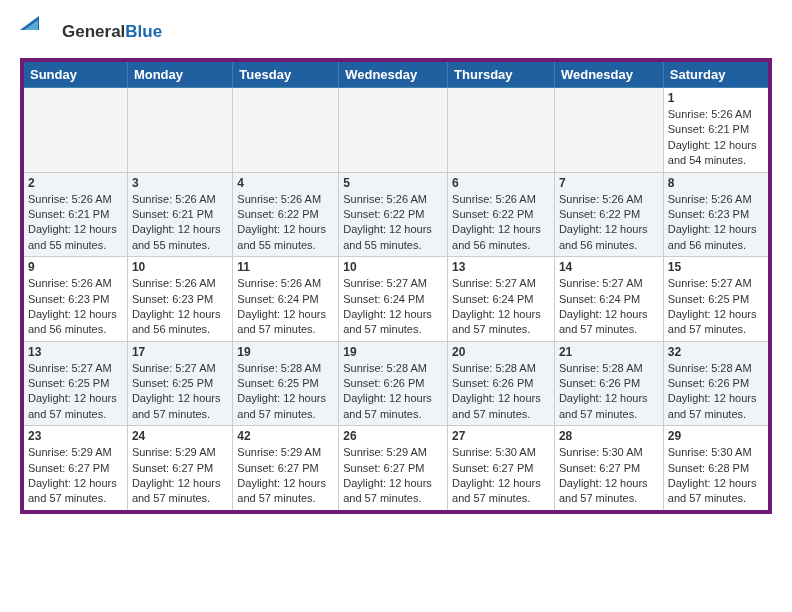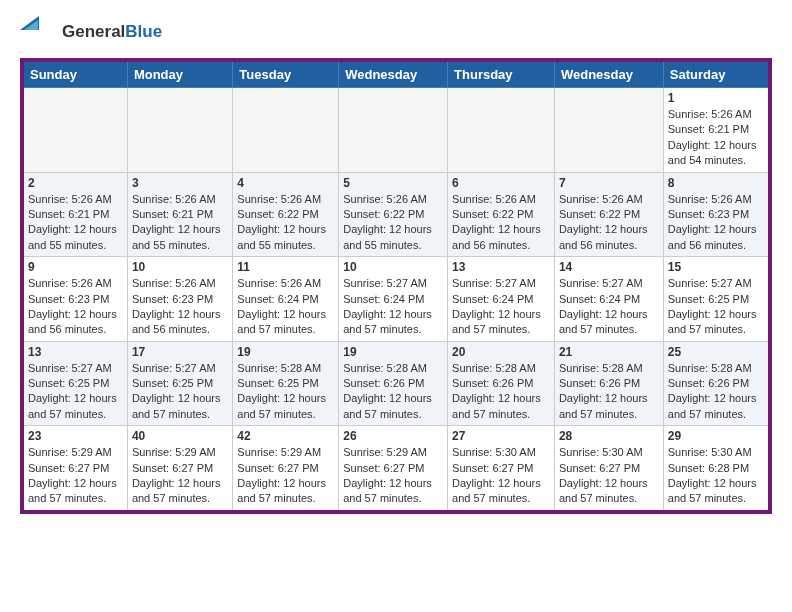--- a/index.html
+++ b/index.html
@@ -245,35 +245,35 @@
 Sunset: 6:26 PM
 Daylight: 12 hours and 57 minutes.</div>
         </td>
         <td>
           <span class="day-num">21</span>
           <div class="day-info" style="white-space: pre-line;">Sunrise: 5:28 AM
 Sunset: 6:26 PM
 Daylight: 12 hours and 57 minutes.</div>
         </td>
         <td>
-          <span class="day-num">25</span>
+          <span class="day-num">32</span>
           <div class="day-info" style="white-space: pre-line;">Sunrise: 5:28 AM
 Sunset: 6:26 PM
 Daylight: 12 hours and 57 minutes.</div>
         </td>
       </tr>
       <tr>
         <td>
           <span class="day-num">23</span>
           <div class="day-info" style="white-space: pre-line;">Sunrise: 5:29 AM
 Sunset: 6:27 PM
 Daylight: 12 hours and 57 minutes.</div>
         </td>
         <td>
-          <span class="day-num">40</span>
+          <span class="day-num">24</span>
           <div class="day-info" style="white-space: pre-line;">Sunrise: 5:29 AM
 Sunset: 6:27 PM
 Daylight: 12 hours and 57 minutes.</div>
         </td>
         <td>
           <span class="day-num">42</span>
           <div class="day-info" style="white-space: pre-line;">Sunrise: 5:29 AM
 Sunset: 6:27 PM
 Daylight: 12 hours and 57 minutes.</div>
         </td>

